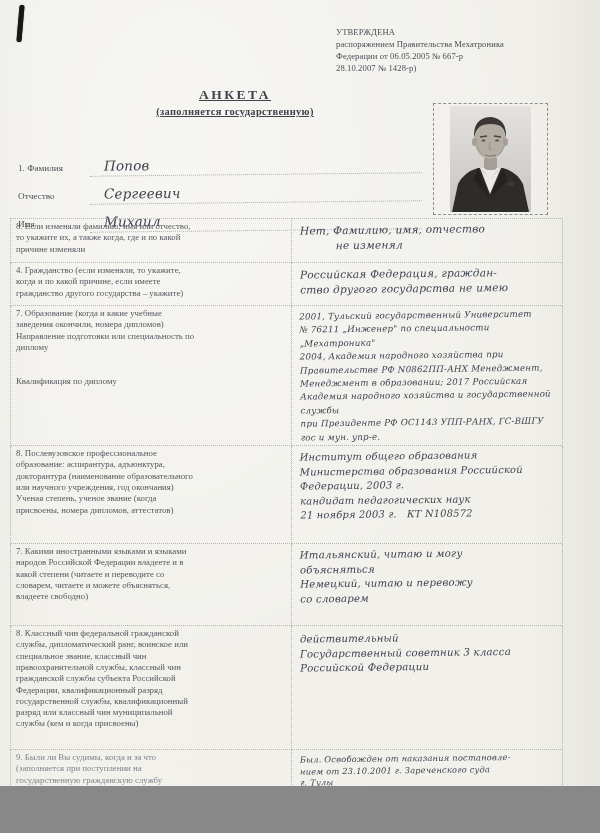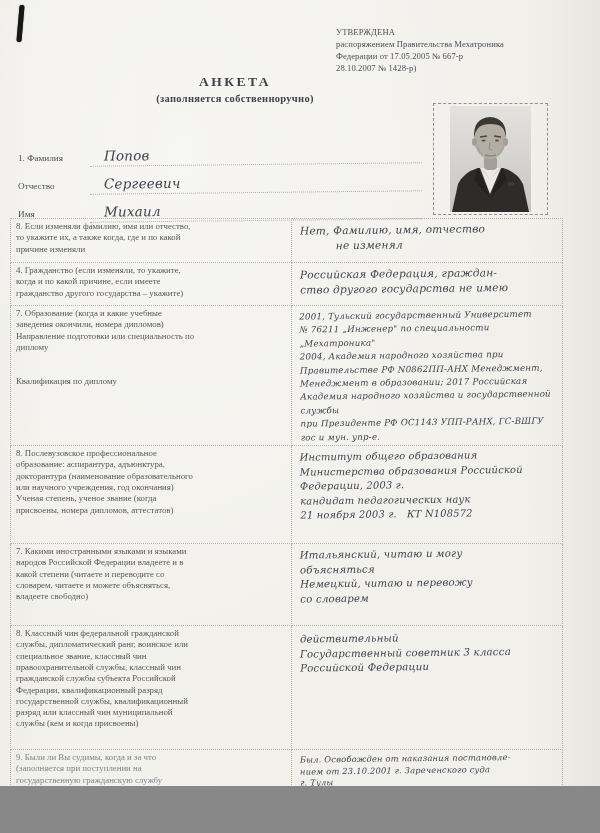--- a/index.html
+++ b/index.html
@@ -12,27 +12,27 @@
     font-family:"Liberation Serif", serif;
     color:#4c4f56;
   }
   
   .pen-mark{position:absolute;left:18px;top:5px;width:5px;height:37px;background:#17171a;
     border-radius:2px;transform:rotate(5deg);box-shadow:0 0 1px #333;}
   
   .approval{position:absolute;left:336px;top:26px;width:250px;font-size:8.6px;line-height:1.4;
     color:#4a4e56;letter-spacing:.1px;}
   
-  .title-wrap{position:absolute;left:70px;top:74px;width:330px;text-align:center;color:#3f434b;}
+  .title-wrap{position:absolute;left:70px;top:87px;width:330px;text-align:center;color:#3f434b;text-decoration:underline;}
   .title{font-size:13.5px;font-weight:bold;letter-spacing:2.5px;}
   .subtitle{font-size:10.5px;font-weight:bold;margin-top:3px;letter-spacing:.3px;}
   
   .hand{font-family:"DejaVu Serif", serif;font-style:italic;color:#3e4350;letter-spacing:.2px;}
   
-  .sec1{position:absolute;left:18px;top:146px;width:404px;}
+  .sec1{position:absolute;left:18px;top:156px;width:404px;}
   .f-row{display:flex;align-items:flex-end;margin-bottom:9px;}
   .f-label{font-size:9.2px;color:#4a4e56;flex:0 0 72px;padding-bottom:2px;}
   .f-val{flex:1;border-bottom:1px dotted #aeb0aa;font-size:13.5px;padding:0 0 1px 14px;
     transform:rotate(-.6deg);min-height:17px;}
   
   .photo-frame{position:absolute;left:433px;top:103px;width:113px;height:110px;
     border:1px dashed #8d9092;}
   .photo{position:absolute;left:16px;top:2px;width:81px;height:106px;}
   
   .qa-table{position:absolute;left:10px;top:218px;width:536px;border-collapse:collapse;
@@ -58,27 +58,27 @@
 </head>
 <body>
 
 <div class="page">
 
   <div class="pen-mark"></div>
 
   <div class="approval">
     <div>УТВЕРЖДЕНА</div>
     <div>распоряжением Правительства Мехатроника</div>
-    <div>Федерации от 17.05.2005 № 667-р</div>
+    <div>Федерации от 06.05.2005 № 667-р</div>
     <div>28.10.2007 № 1428-р)</div>
   </div>
 
   <div class="title-wrap">
     <div class="title">АНКЕТА</div>
-    <div class="subtitle">(заполняется собственноручно)</div>
+    <div class="subtitle">(заполняется государственную)</div>
   </div>
 
   <div class="photo-frame">
     <svg class="photo" viewBox="0 0 81 106" xmlns="http://www.w3.org/2000/svg">
       <defs>
         <linearGradient id="pbg" x1="0" y1="0" x2="0" y2="1">
           <stop offset="0" stop-color="#e3e2de"></stop>
             <stop offset="1" stop-color="#c6c5c1"></stop>
         </linearGradient>
       </defs>

